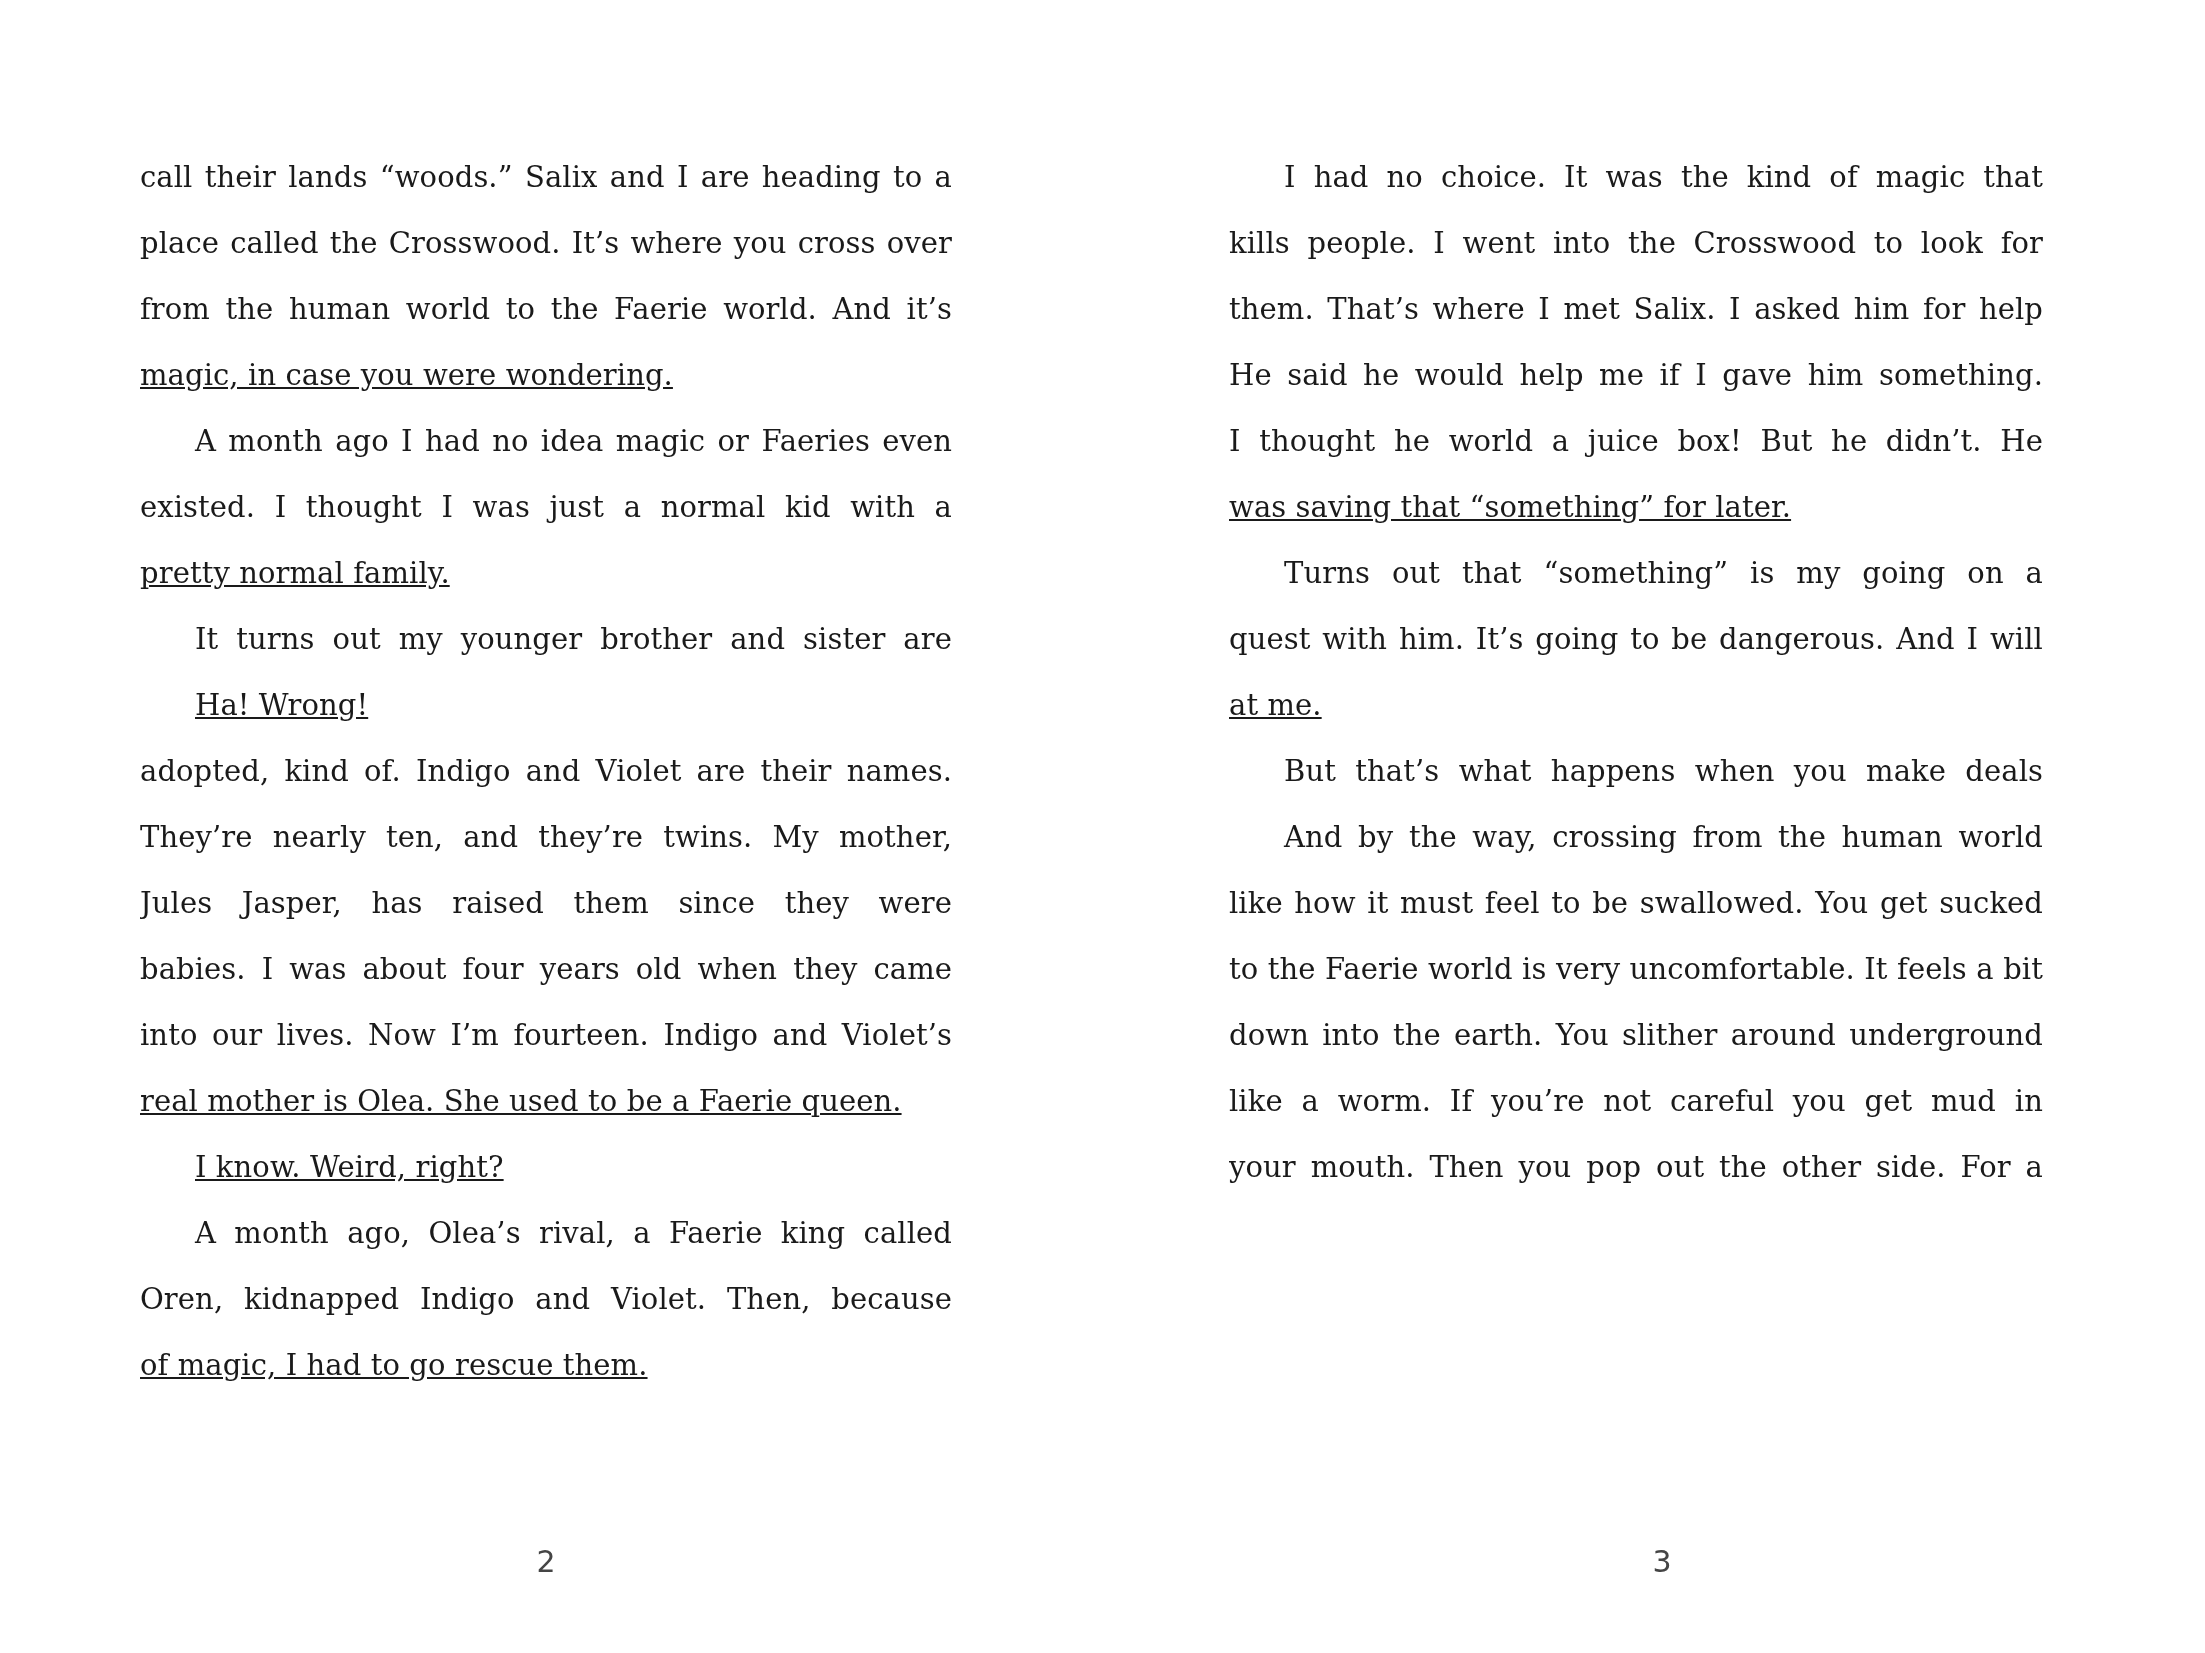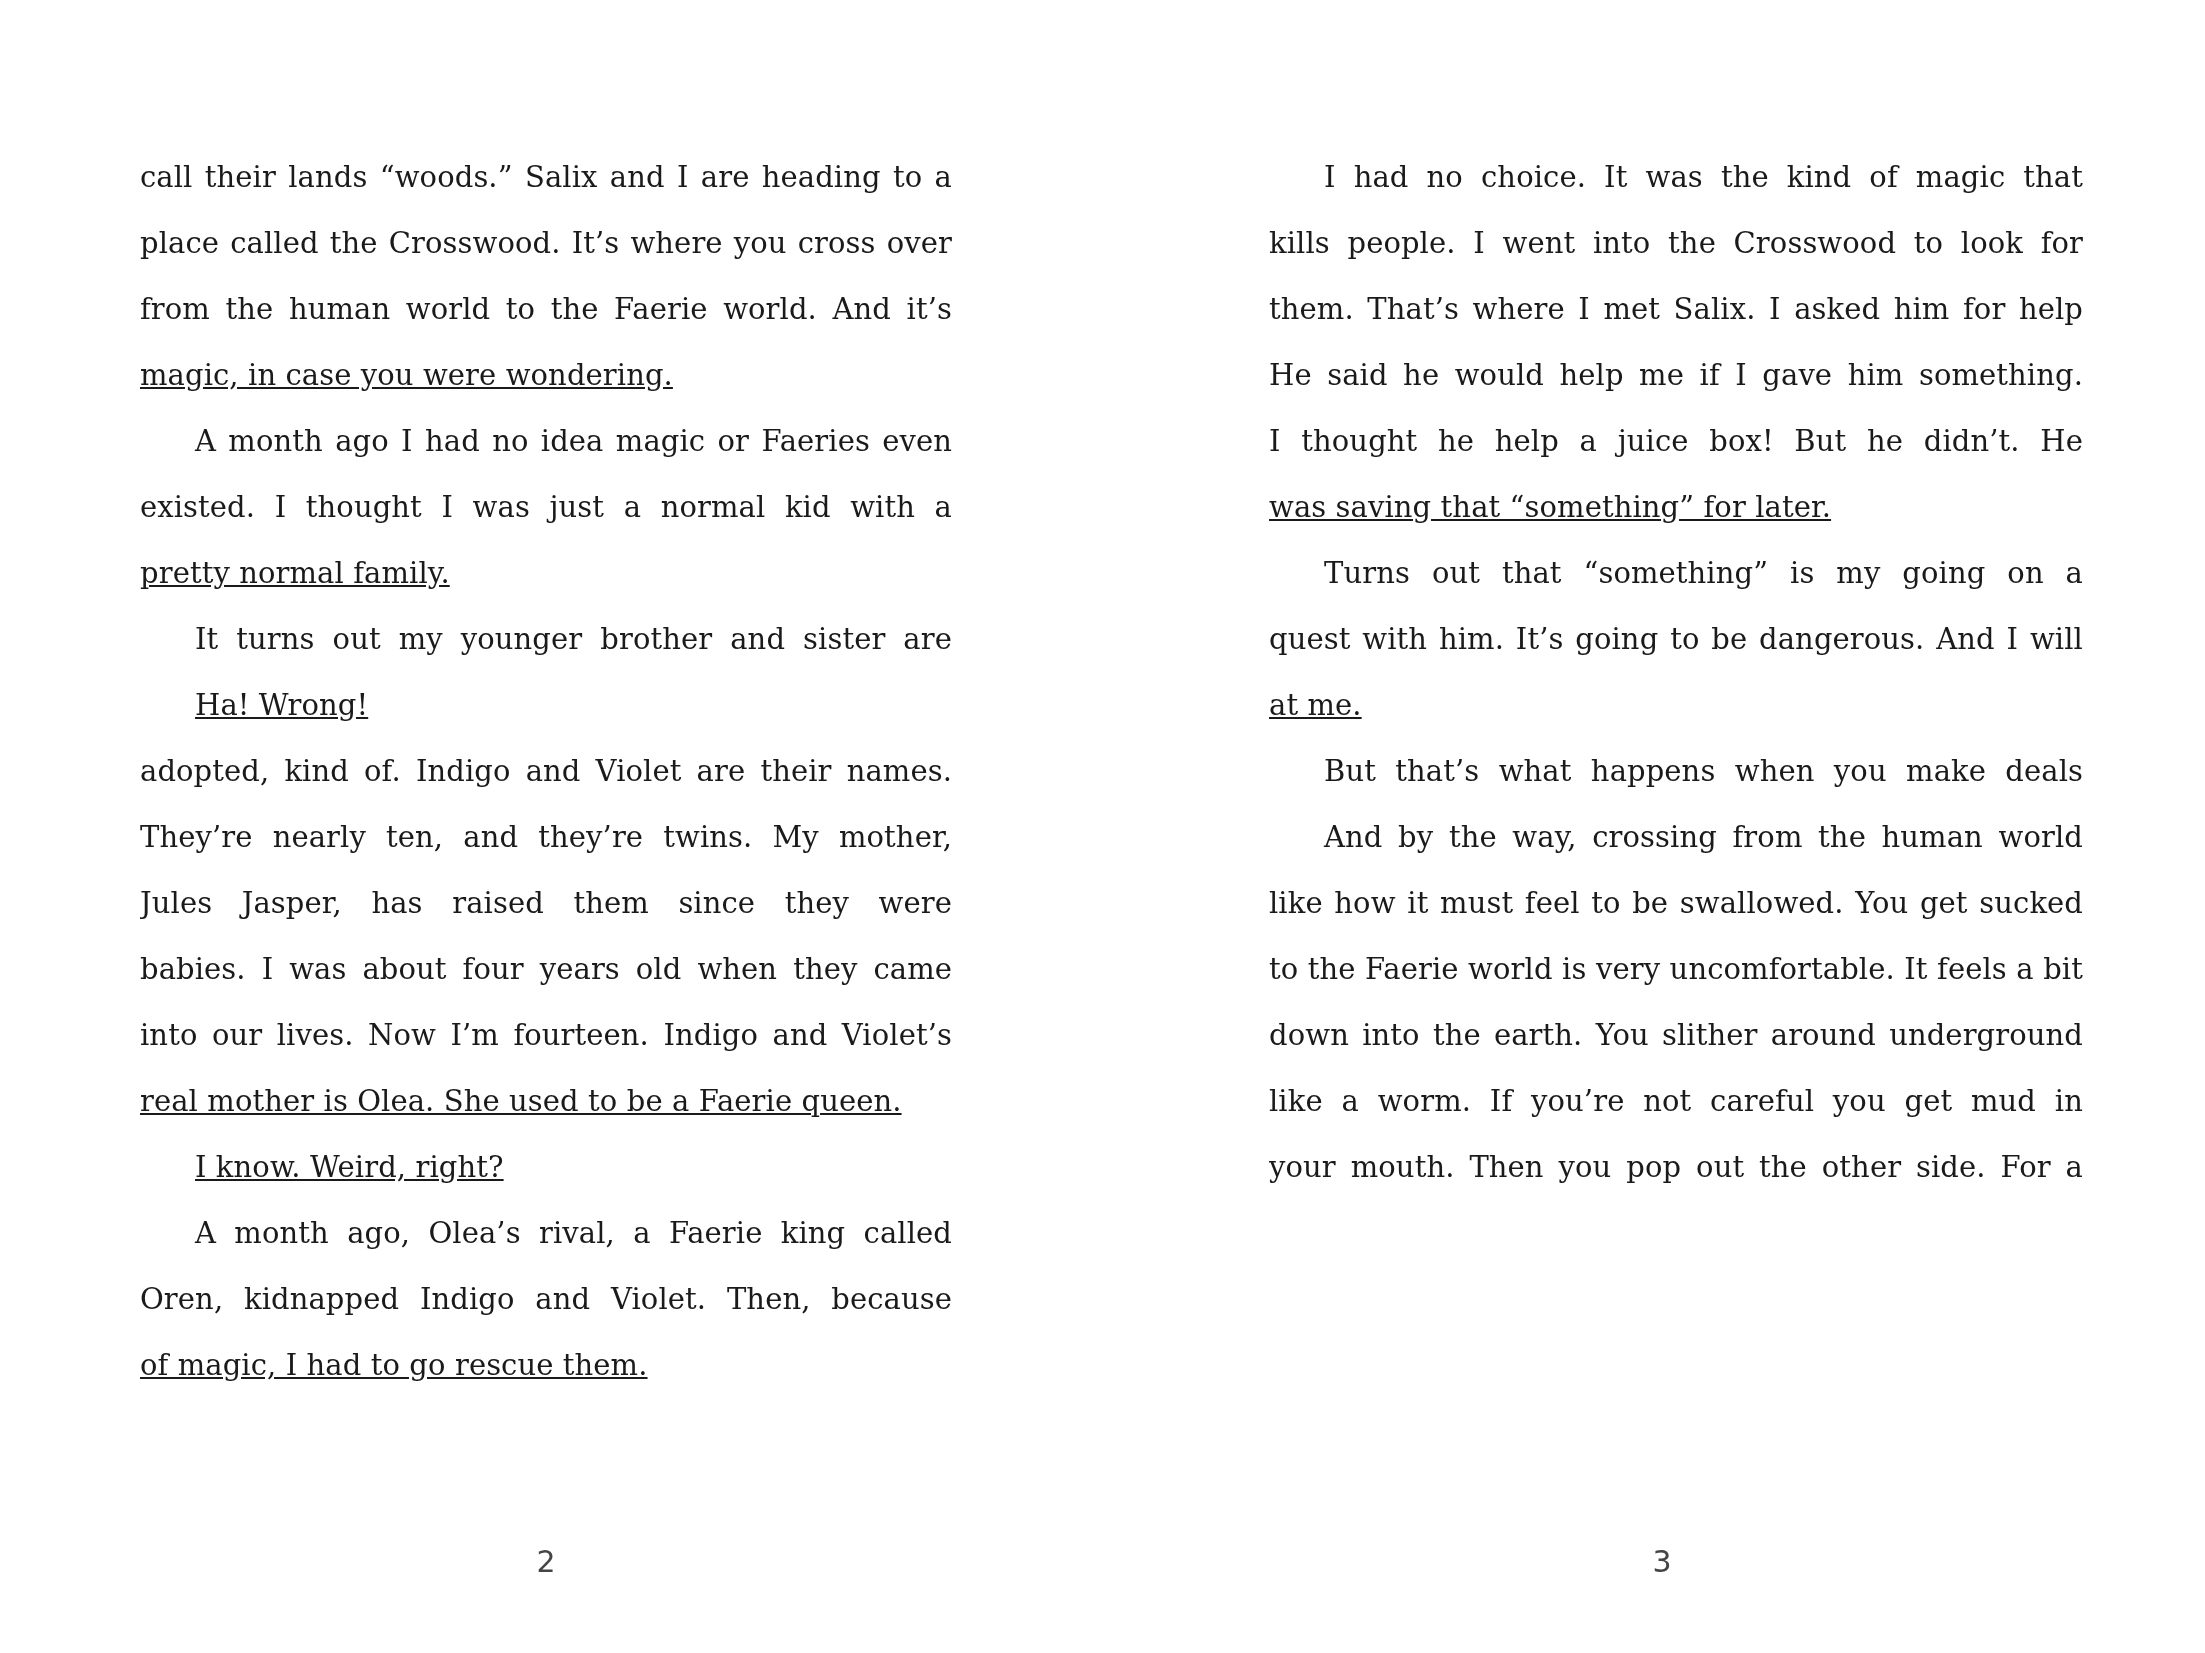--- a/index.html
+++ b/index.html
@@ -8,21 +8,21 @@
     background: #ffffff;
     position: relative;
     overflow: hidden;
     font-family: "DejaVu Serif", serif;
   }
   .text-block {
     position: absolute;
     top: 144px;
   }
   .text-block.left  { left: 140px;  width: 812px; }
-  .text-block.right { left: 1269px; width: 814px; }
+  .text-block.right { left: 1229px; width: 814px; }
   .line {
     height: 66px;
     line-height: 66px;
     font-size: 29px;
     letter-spacing: 0.1px;
     text-align: justify;
     text-align-last: justify;
     overflow: hidden;
   }
   .line.lastline { text-align-last: left; text-decoration: underline; }
@@ -62,21 +62,21 @@
       <div class="line indent lastline">I know. Weird, right?</div>
       <div class="line indent">A month ago, Olea’s rival, a Faerie king called</div>
       <div class="line">Oren, kidnapped Indigo and Violet. Then, because</div>
       <div class="line lastline">of magic, I had to go rescue them.</div>
     </section>
   <section class="text-block right" style="color: rgb(26, 26, 26);">
       <div class="line indent">I had no choice. It was the kind of magic that</div>
       <div class="line">kills people. I went into the Crosswood to look for</div>
       <div class="line">them. That’s where I met Salix. I asked him for help</div>
       <div class="line">He said he would help me if I gave him something.</div>
-      <div class="line">I thought he help a juice box! But he didn’t. He</div>
+      <div class="line">I thought he world a juice box! But he didn’t. He</div>
       <div class="line lastline">was saving that “something” for later.</div>
       <div class="line indent">Turns out that “something” is my going on a</div>
       <div class="line">quest with him. It’s going to be dangerous. And I will</div>
       <div class="line lastline">at me.</div>
       <div class="line indent">But that’s what happens when you make deals</div>
       <div class="line indent">And by the way, crossing from the human world</div>
       <div class="line">like how it must feel to be swallowed. You get sucked</div>
       <div class="line">to the Faerie world is very uncomfortable. It feels a bit</div>
       <div class="line">down into the earth. You slither around underground</div>
       <div class="line">like a worm. If you’re not careful you get mud in</div>

